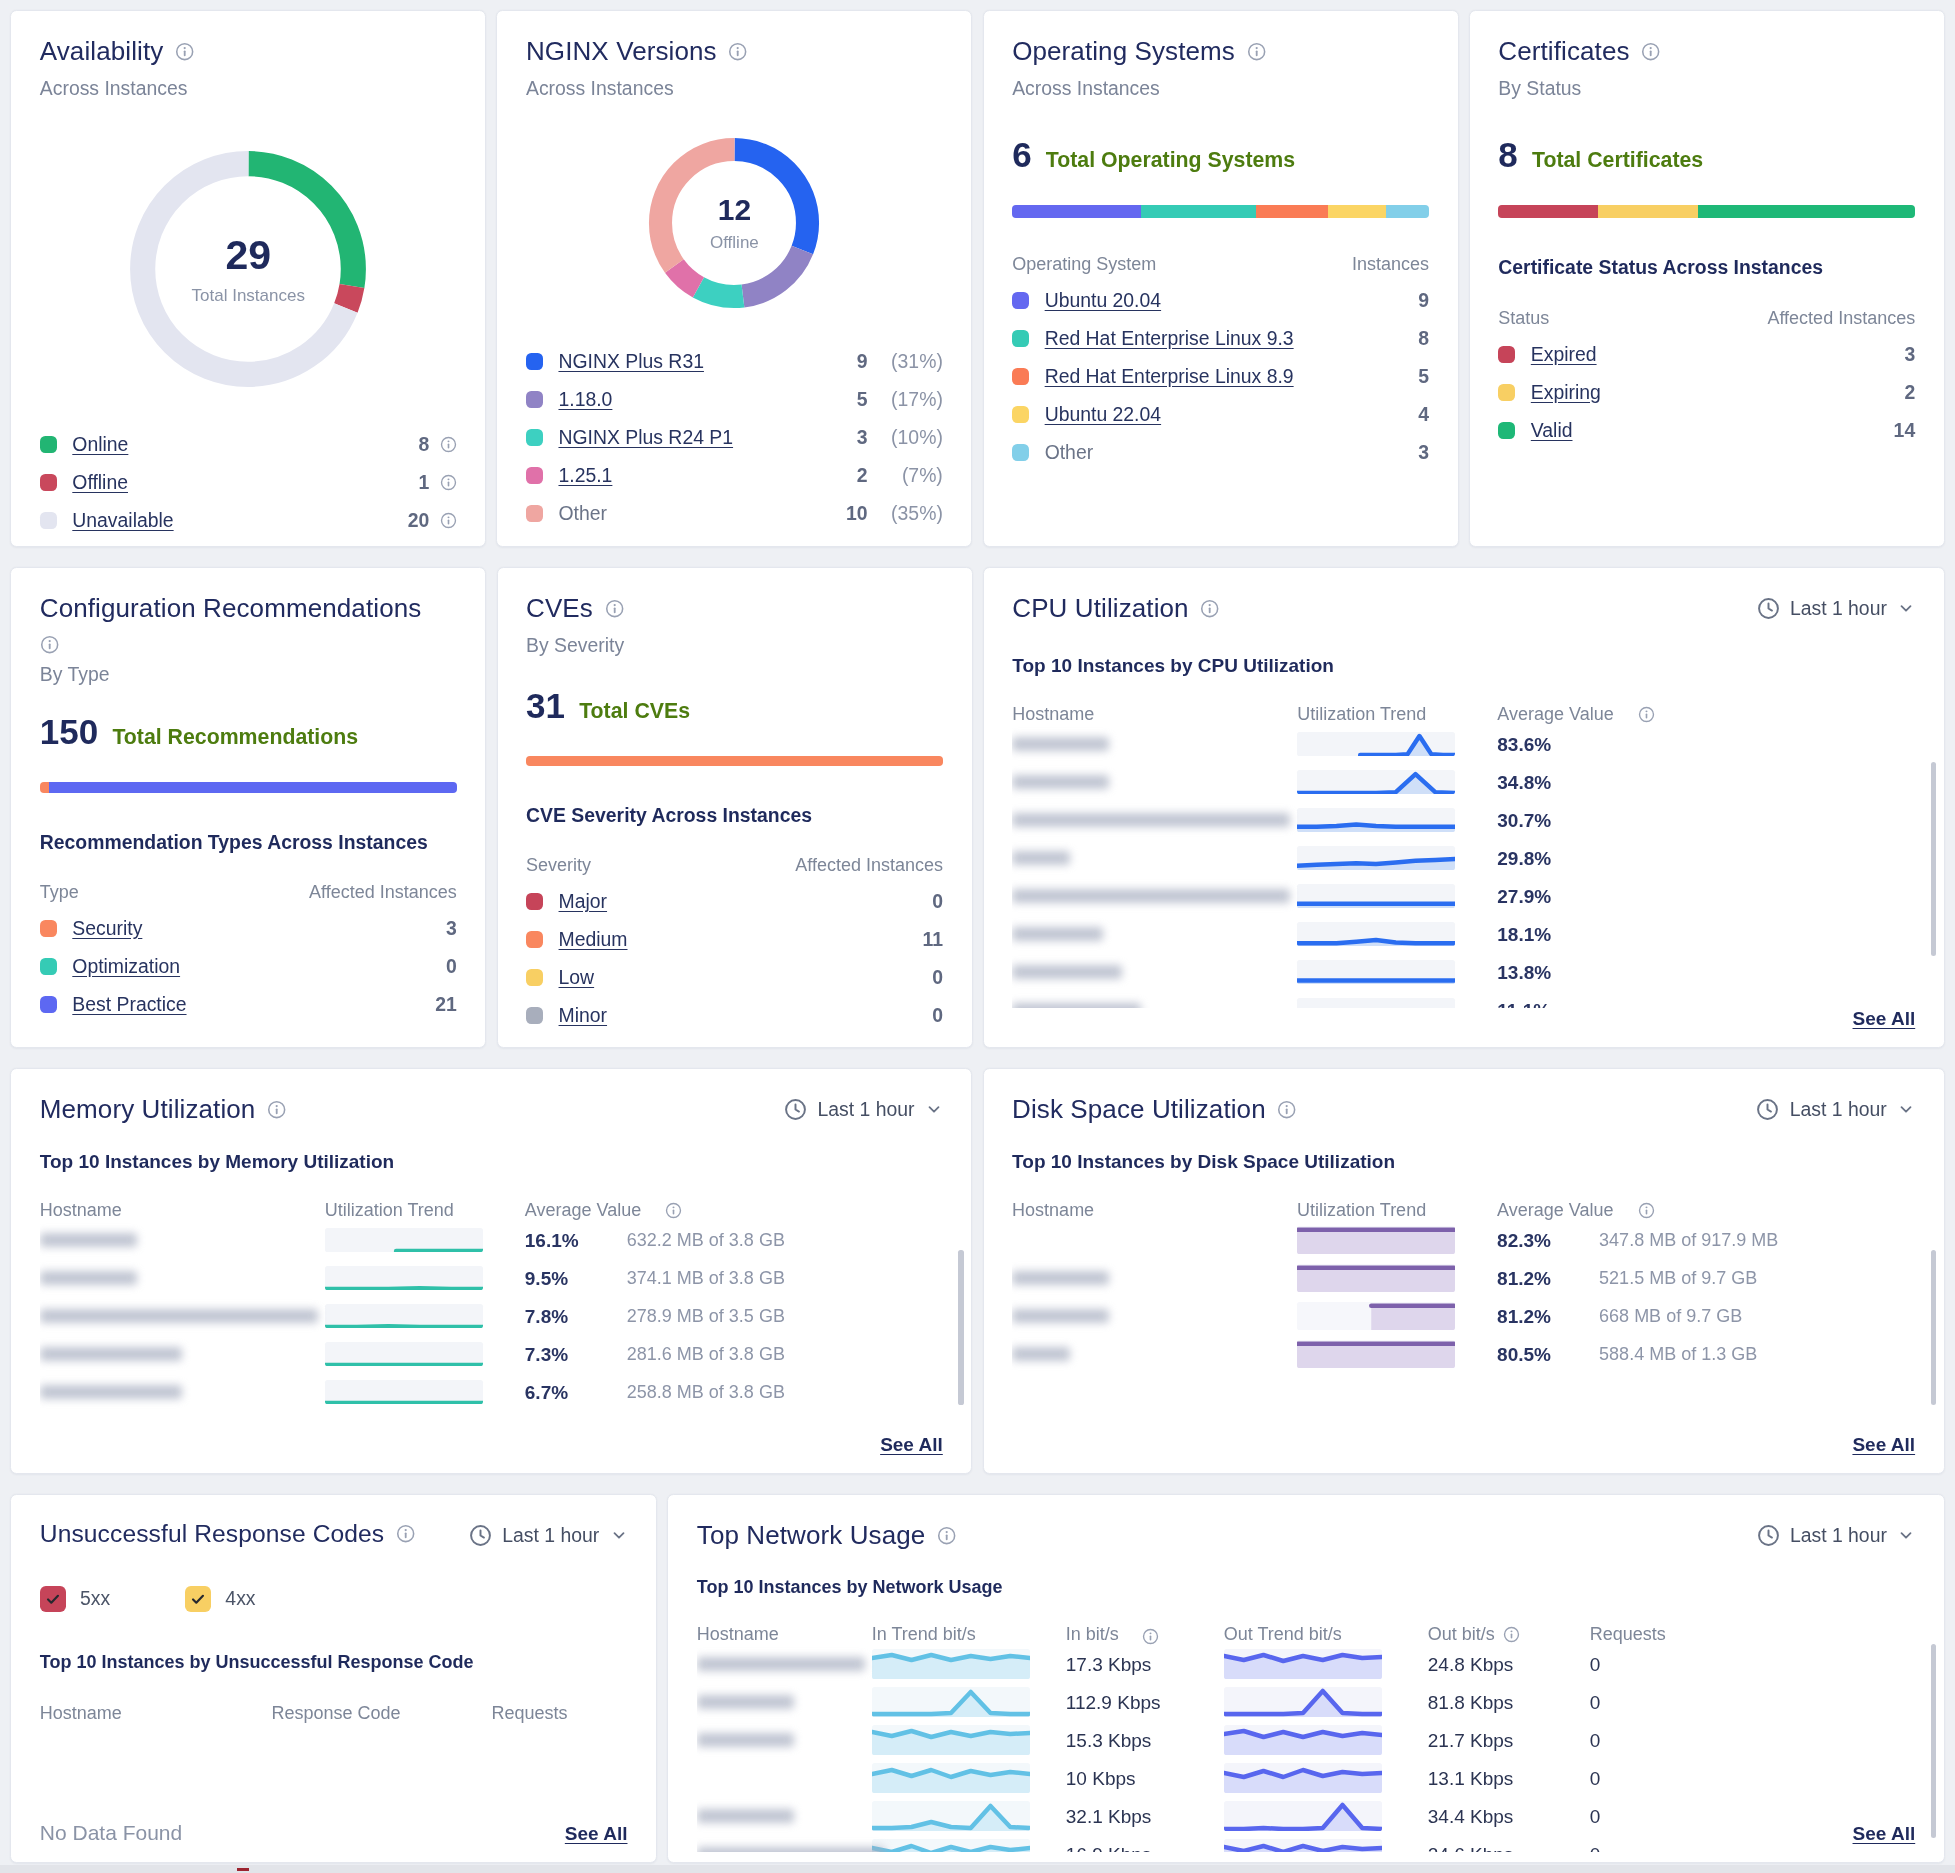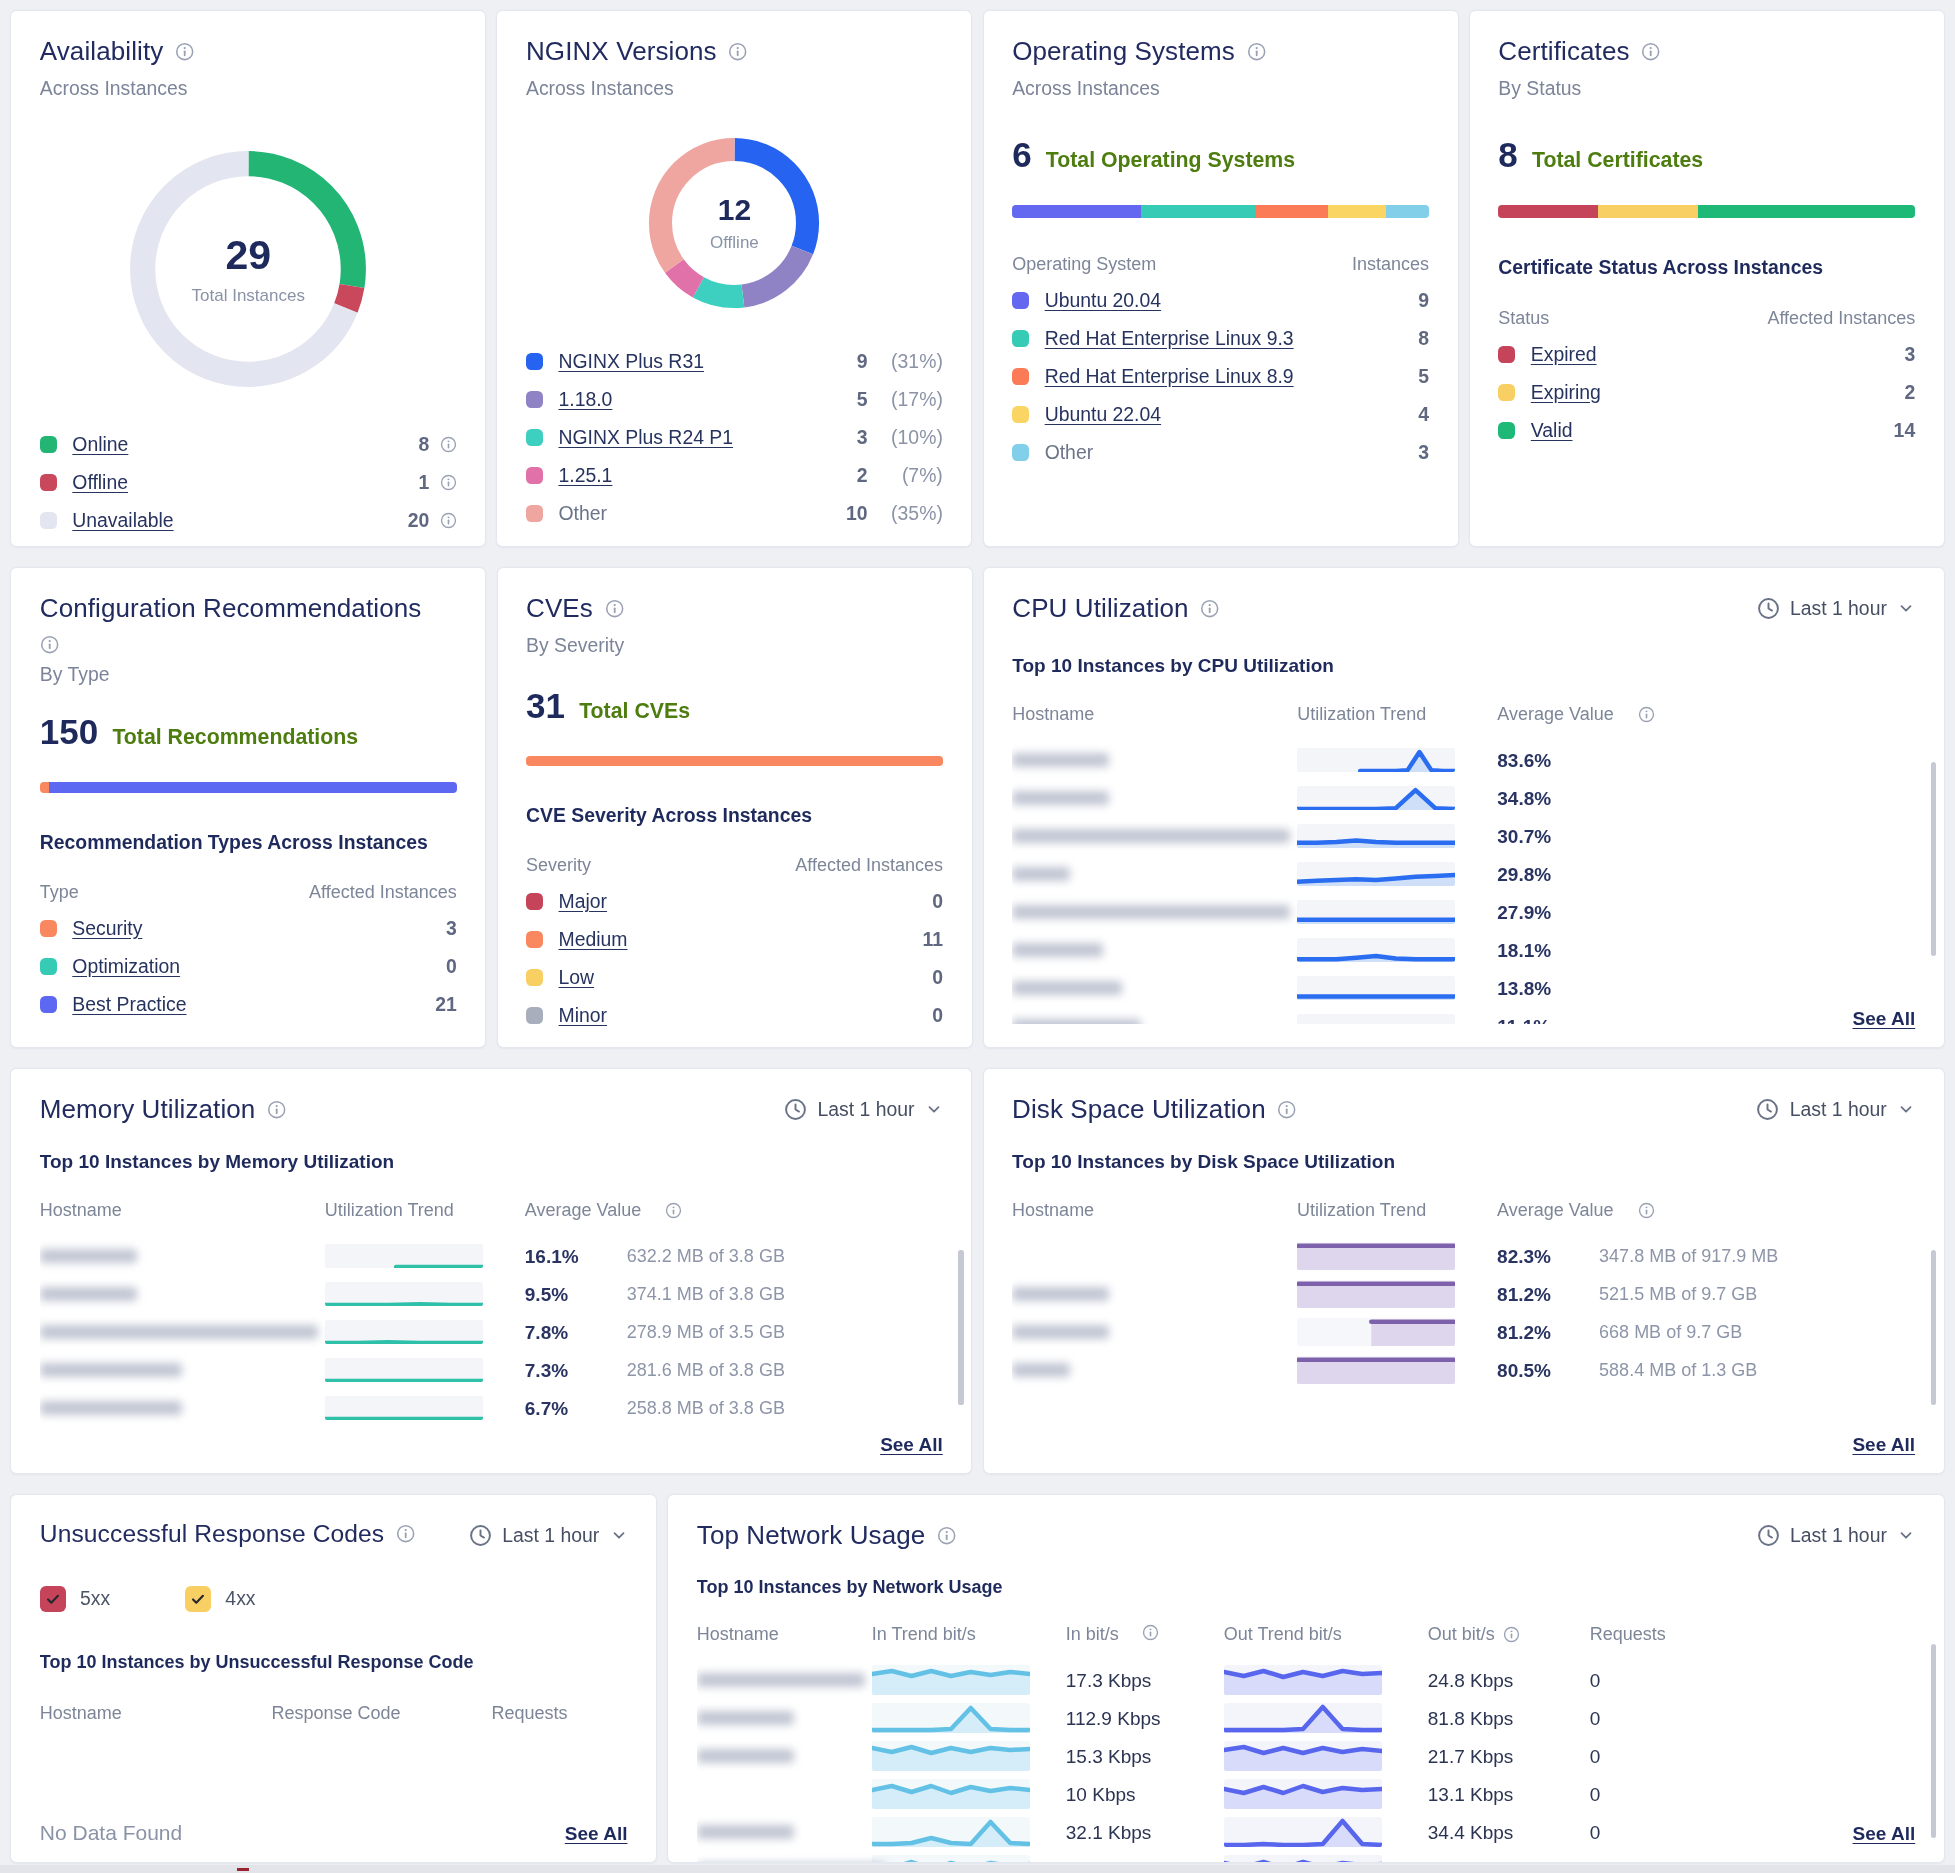--- a/index.html
+++ b/index.html
@@ -51,25 +51,25 @@
 
   .timerange{display:flex;align-items:center;gap:10.3px;color:#454e63;font-size:19.4px;cursor:pointer;margin-top:3.9px;}
   .clocki{display:inline-flex;width:23px;height:23px;color:#6a7386;}
   .clocki svg{width:100%;height:100%;}
   .chev{display:inline-flex;width:18px;height:18px;color:#6a7386;}
   .chev svg{width:100%;height:100%;}
 
   .subtitle2{margin-top:31px;font-size:19px;font-weight:700;color:#1f2a5c;}
   .mt-header{margin-top:27px;display:flex;align-items:center;font-size:18px;color:#7d8698;}
   .c-host{width:285px;} .c-trend{width:200px;} .c-val{flex:1;display:flex;align-items:center;gap:24px;}
-  .n-host{width:175px;} .n-it{width:194px;} .n-iv{width:158px;display:flex;align-items:flex-start;gap:23px;}
+  .n-host{width:175px;} .n-it{width:194px;} .n-iv{width:158px;display:flex;align-items:flex-end;gap:23px;}
   .n-ot{width:204px;} .n-ov{width:162px;display:flex;align-items:center;gap:7.8px;} .n-rq{flex:1;}
   .u-host{flex:1;} .u-code{width:220px;} .u-req{width:136px;}
 
-  .rows-clip{overflow:hidden;margin-top:17px;}
+  .rows-clip{overflow:hidden;margin-top:1px;}
   .trow{height:38px;display:flex;align-items:center;}
   .blur{display:inline-block;height:14.2px;border-radius:3.9px;background:#a7aec0;filter:blur(4.5px);opacity:.7;}
   .spark{display:inline-block;border-radius:2.6px;overflow:hidden;line-height:0;}
   .val{font-size:19px;font-weight:600;color:#293462;}
   .vpct{display:inline-block;width:78px;font-size:19px;font-weight:600;color:#293462;}
   .vdet{font-size:18px;color:#8d95a8;}
   .nval{font-size:19px;font-weight:500;color:#2b3452;}
   .seeall{position:absolute;right:28.5px;bottom:17px;font-size:19px;font-weight:600;color:#1f2a5c;
           text-decoration:underline;text-underline-offset:3.2px;cursor:pointer;}
   .thumb{position:absolute;width:5.2px;border-radius:2.6px;background:#c5c9d4;}

